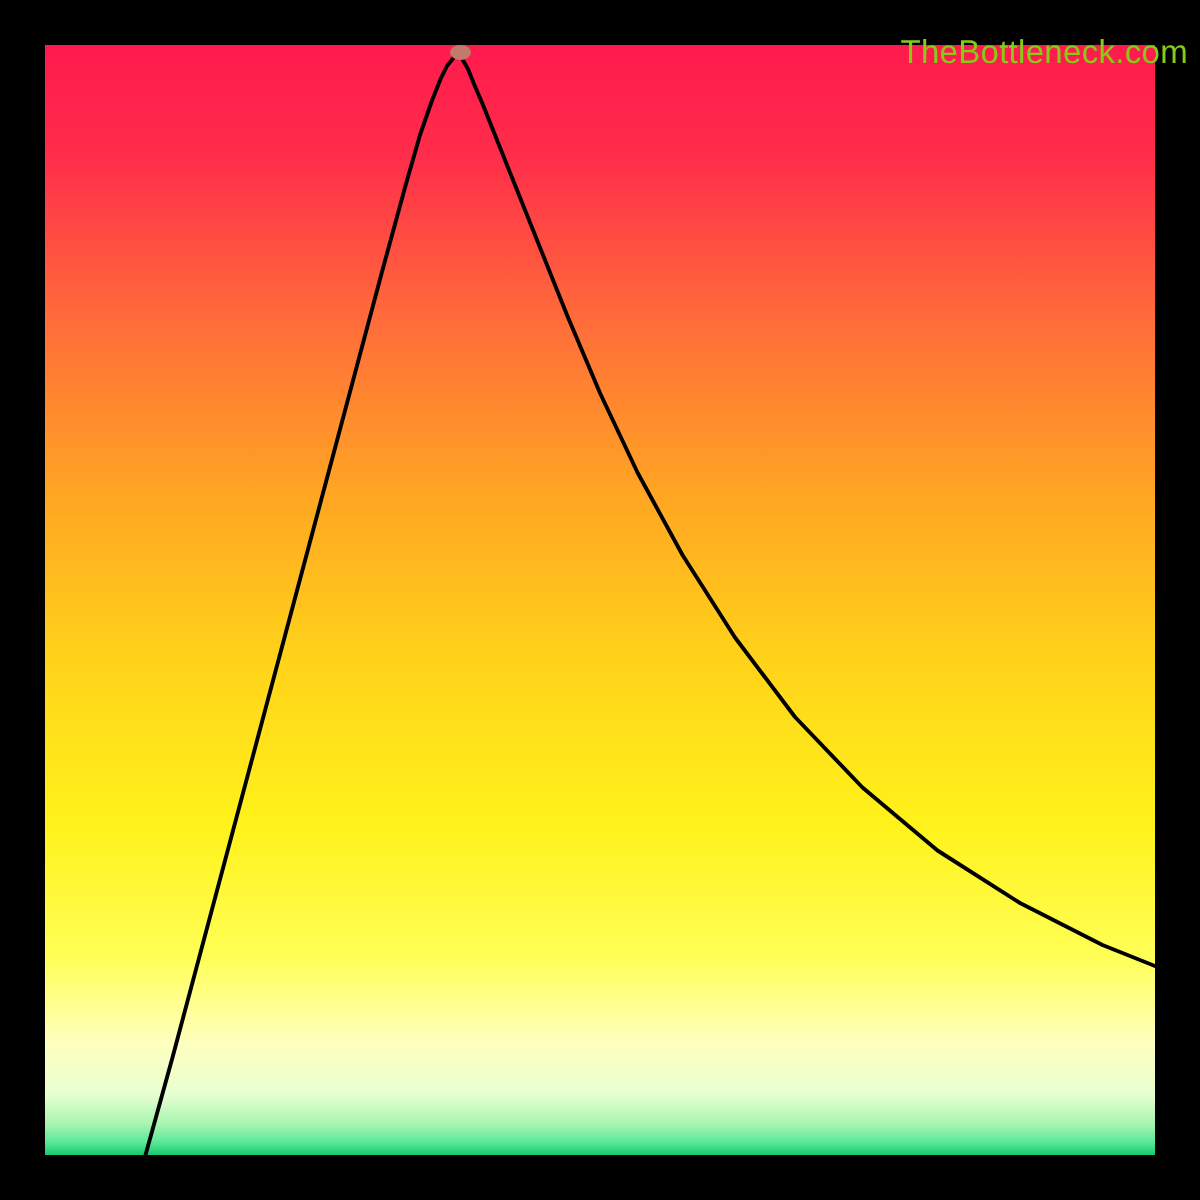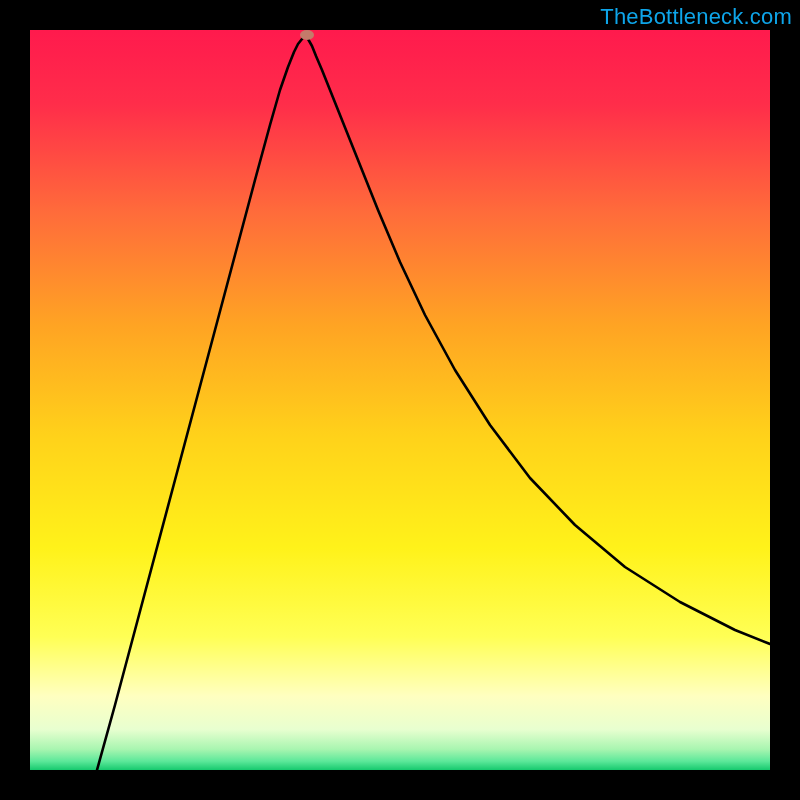--- a/index.html
+++ b/index.html
@@ -20,23 +20,23 @@
   .plot-area {
     position: absolute;
     left: 30px;
     top: 30px;
     width: 740px;
     height: 740px;
     overflow: hidden;
   }
   .watermark {
     position: absolute;
-    top: 4px;
+    top: 22px;
     right: 8px;
-    color: #0ea5e9;
+    color: #84cc16;
     font-size: 22px;
     font-weight: 400;
     letter-spacing: 0.2px;
     z-index: 10;
     user-select: none;
   }
   svg {
     display: block;
     width: 740px;
     height: 740px;

